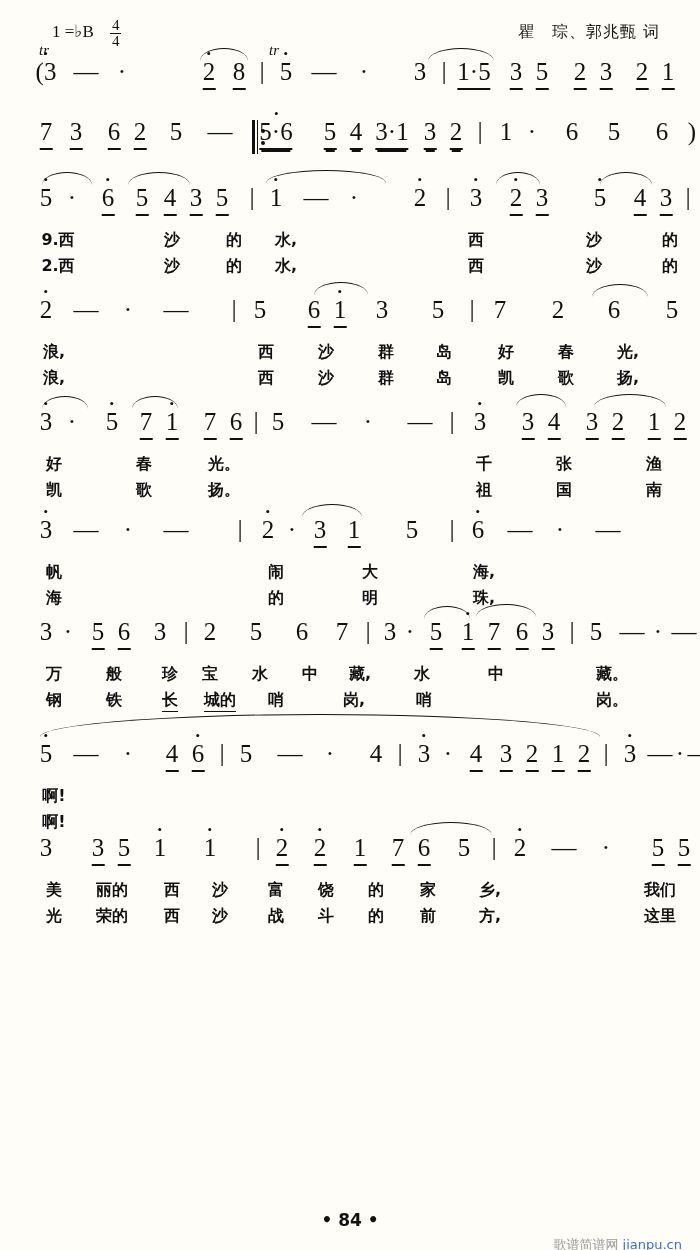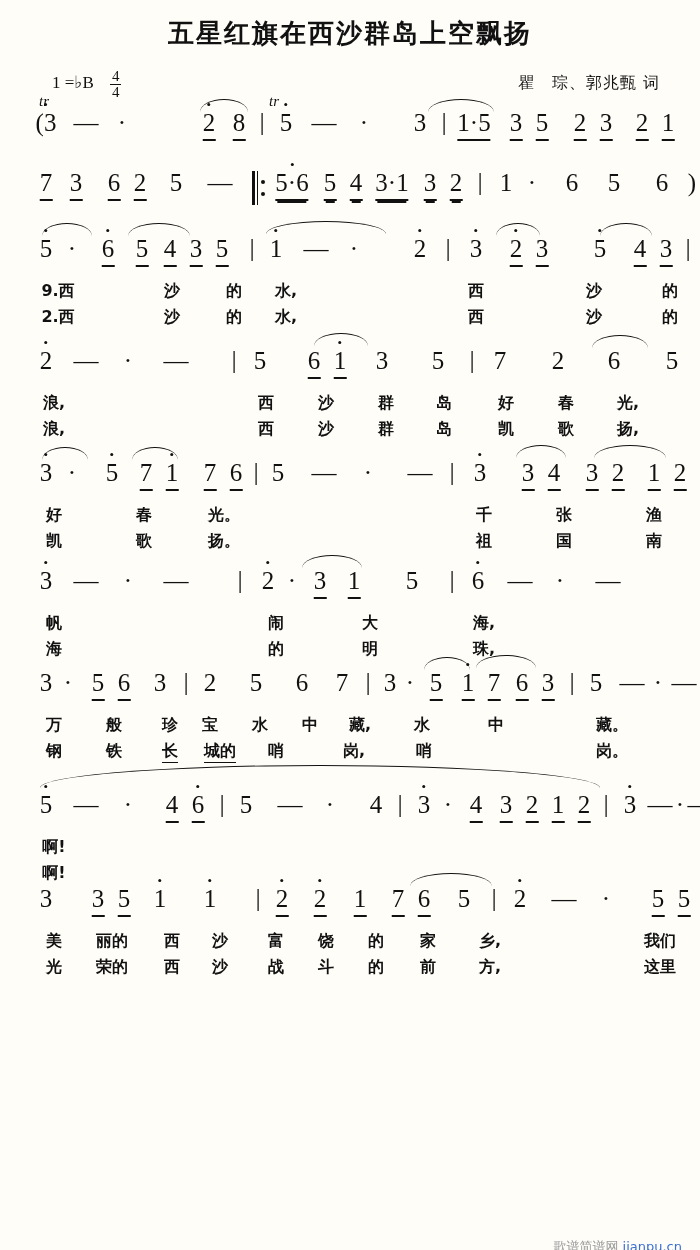--- a/index.html
+++ b/index.html
@@ -127,21 +127,20 @@
     font-size:13px;color:#9a9a9a;
     font-family:"DejaVu Sans",sans-serif;
   }
   .site .blue{color:#3b6fd4;}
 </style>
 </head>
 <body>
 
 <div class="page">
 
-  <div class="title">五星红旗在西沙群岛上空飘扬</div>
 
   <div class="hdr">
     <div class="key">
       <span>1 =</span><span>♭</span><span>B</span>
       <span class="frac">
         <span class="num">4</span>
         <span class="den">4</span>
       </span>
     </div>
     <div class="credit">瞿　琮、郭兆甄 词</div>
@@ -181,21 +180,21 @@
       <span class="n u1" style="left:90px;">6</span>
       <span class="n u1" style="left:116px;">2</span>
       <span class="n" style="left:152px;">5</span>
       <span class="n" style="left:196px;">—</span>
       <span class="repeat" style="left:232px;top:2px;">
         <span class="thick"></span>
           <span class="thin"></span>
           <span class="d1"></span>
           <span class="d2"></span>
       </span>
-      <span class="n u2 dot-up" style="left:268px;">5·6</span>
+      <span class="n u2 dot-up" style="left:252px;">5·6</span>
       <span class="n u2" style="left:306px;">5</span>
       <span class="n u2" style="left:332px;">4</span>
       <span class="n u2" style="left:368px;">3·1</span>
       <span class="n u2" style="left:406px;">3</span>
       <span class="n u2" style="left:432px;">2</span>
       <span class="bar" style="left:456px;">|</span>
       <span class="n" style="left:482px;">1</span>
       <span class="n" style="left:508px;">·</span>
       <span class="n" style="left:548px;">6</span>
       <span class="n" style="left:590px;">5</span>
@@ -500,18 +499,19 @@
       <span class="ly" style="left:196px;">沙</span>
       <span class="ly" style="left:252px;">战</span>
       <span class="ly" style="left:302px;">斗</span>
       <span class="ly" style="left:352px;">的</span>
       <span class="ly" style="left:404px;">前</span>
       <span class="ly" style="left:466px;">方,</span>
       <span class="ly" style="left:636px;">这里</span>
     </div>
   </div>
 
+  <div class="pagenum">• 84 •</div>
   <div class="site">
     <span>歌谱简谱网</span>
     <span class="blue">jianpu.cn</span>
   </div>
 
 </div>
 
 </body></html>

